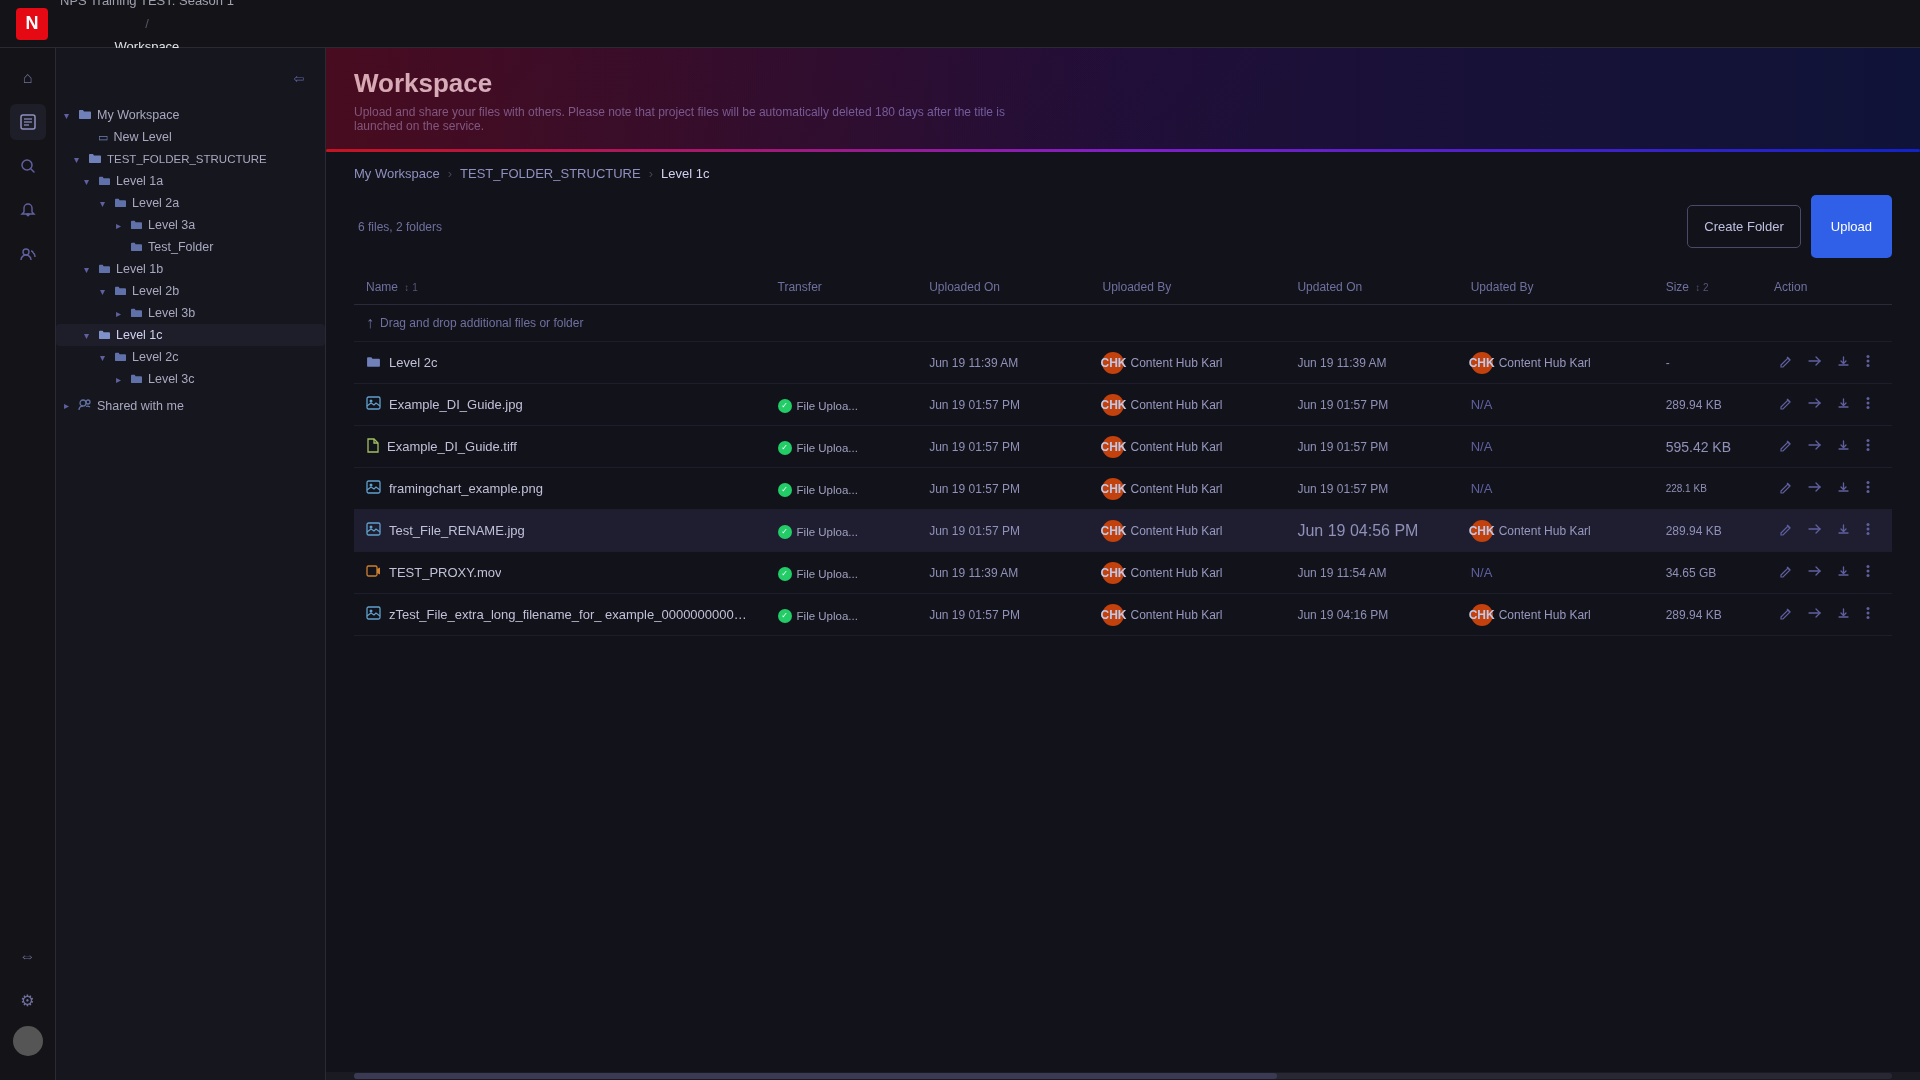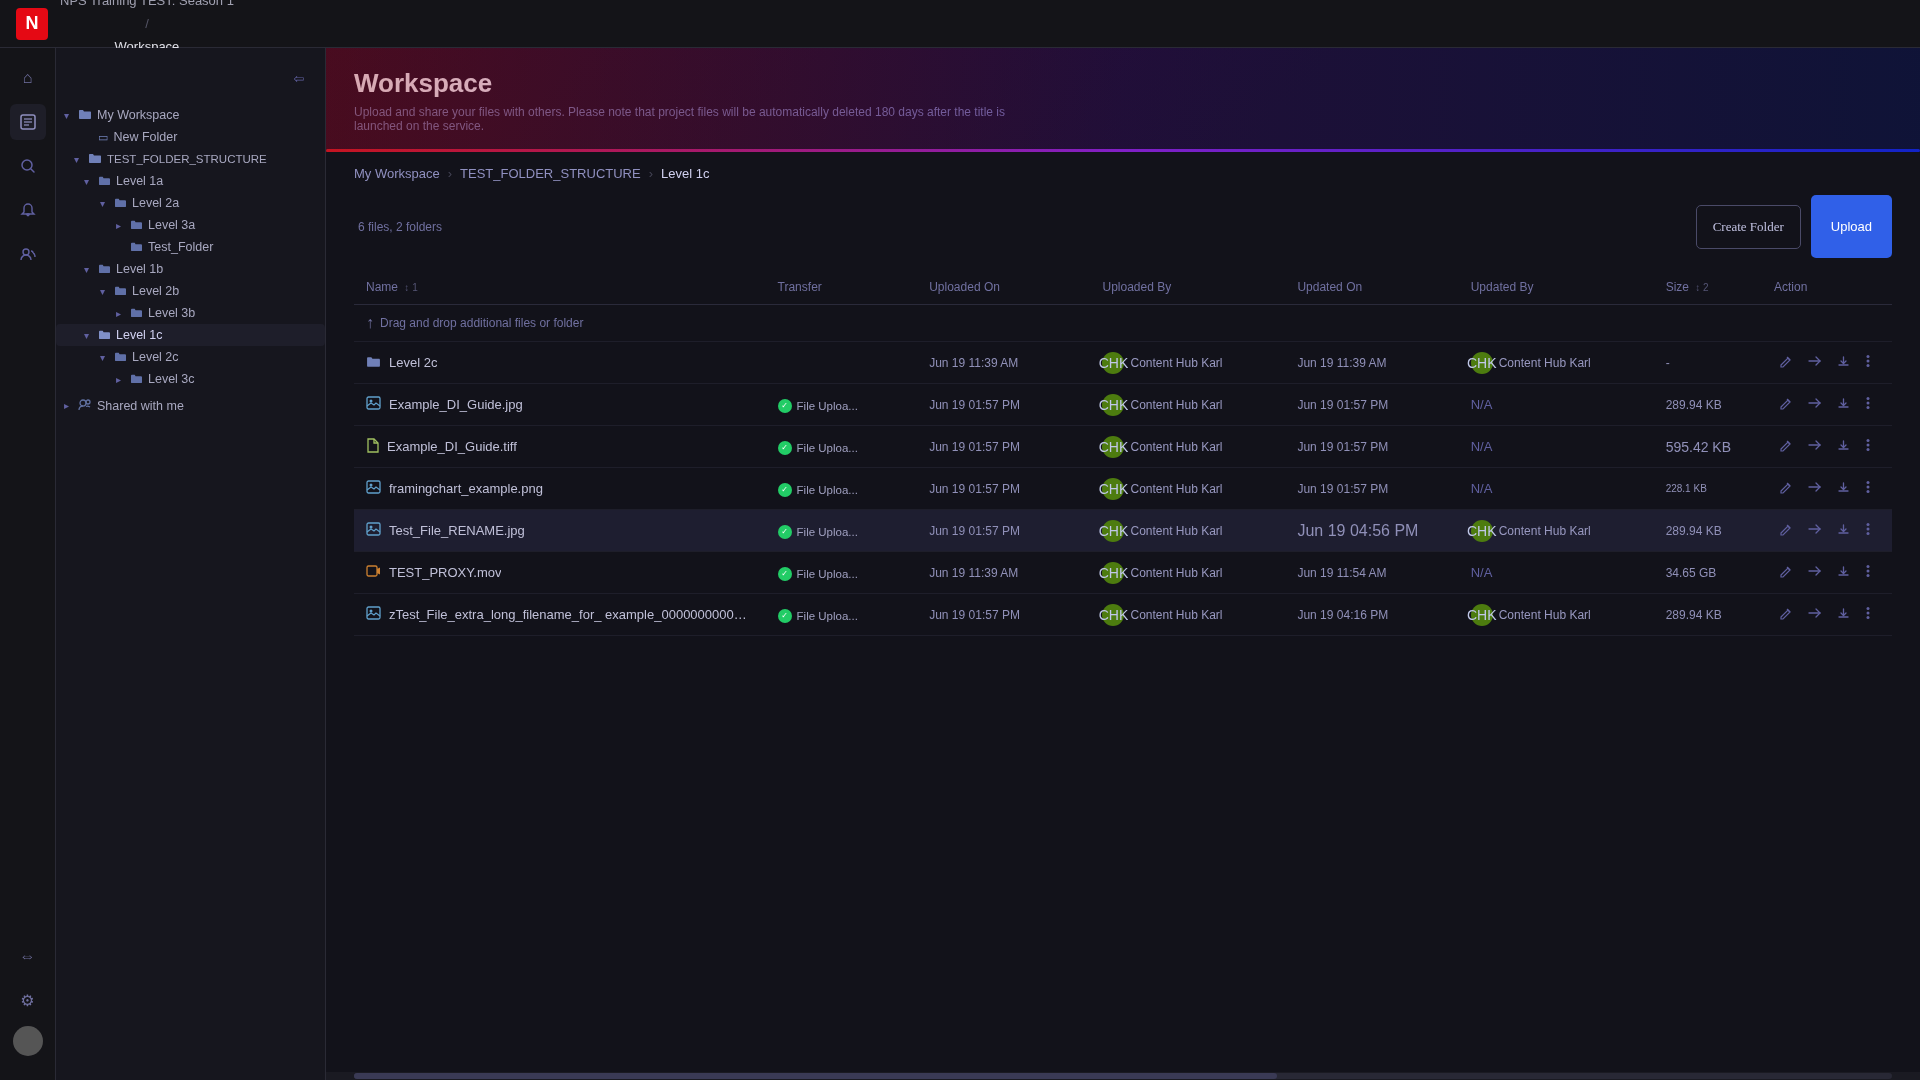--- a/index.html
+++ b/index.html
@@ -204,21 +204,20 @@
     }
     .btn-create-folder {
       background: transparent;
       border: 1px solid #4a4a68;
       color: #c0c0e0;
       padding: 13px 16px;
       border-radius: 5px;
       font-size: 13px;
       cursor: pointer;
       transition: all 0.15s;
-      font-family: Liberation Serif, serif;
     }
     .btn-upload {
       background: #3060e8;
       border: none;
       color: white;
       padding: 24px 20px;
       border-radius: 5px;
       font-size: 13px;
       cursor: pointer;
       font-weight: 500;
@@ -329,27 +328,27 @@
 
     .user-badge {
       display: inline-flex;
       align-items: center;
       gap: 6px;
     }
     .user-avatar {
       width: 22px;
       height: 22px;
       border-radius: 50%;
-      background: #4d7c0f;
+      background: #c2410c;
       display: inline-flex;
       align-items: center;
       justify-content: center;
-      font-size: 14px;
+      font-size: 12px;
       color: #c0c8e8;
-      font-weight: 400;
+      font-weight: 700;
       flex-shrink: 0;
     }
     .user-name {
       font-size: 12px;
       color: #9898c0;
       overflow: hidden;
       text-overflow: ellipsis;
     }
 
     .action-buttons {
@@ -455,21 +454,21 @@
         <svg width="14" height="12" viewBox="0 0 14 12" fill="none">
           <path d="M1 3 C1 2.4 1.4 2 2 2 L5 2 L6 3.5 L12 3.5 C12.6 3.5 13 3.9 13 4.5 L13 10 C13 10.6 12.6 11 12 11 L2 11 C1.4 11 1 10.6 1 10 Z" fill="#7080b8" stroke="none"></path>
         </svg>
       </span>
       <span>My Workspace</span>
     </div>
 
     <div class="tree-item" style="padding-left: 28px;">
       <span class="tree-caret"></span>
       <span class="tree-icon" style="color:#7080b8;">▭</span>
-      <span>New Folder</span>
+      <span>New Level</span>
     </div>
 
     <div class="tree-item" style="padding-left: 18px;">
       <span class="tree-caret">▾</span>
       <span class="tree-icon">
         <svg width="14" height="12" viewBox="0 0 14 12" fill="none">
           <path d="M1 3 C1 2.4 1.4 2 2 2 L5 2 L6 3.5 L12 3.5 C12.6 3.5 13 3.9 13 4.5 L13 10 C13 10.6 12.6 11 12 11 L2 11 C1.4 11 1 10.6 1 10 Z" fill="#7080b8"></path>
         </svg>
       </span>
       <span style="font-size:11.5px;">TEST_FOLDER_STRUCTURE</span>

